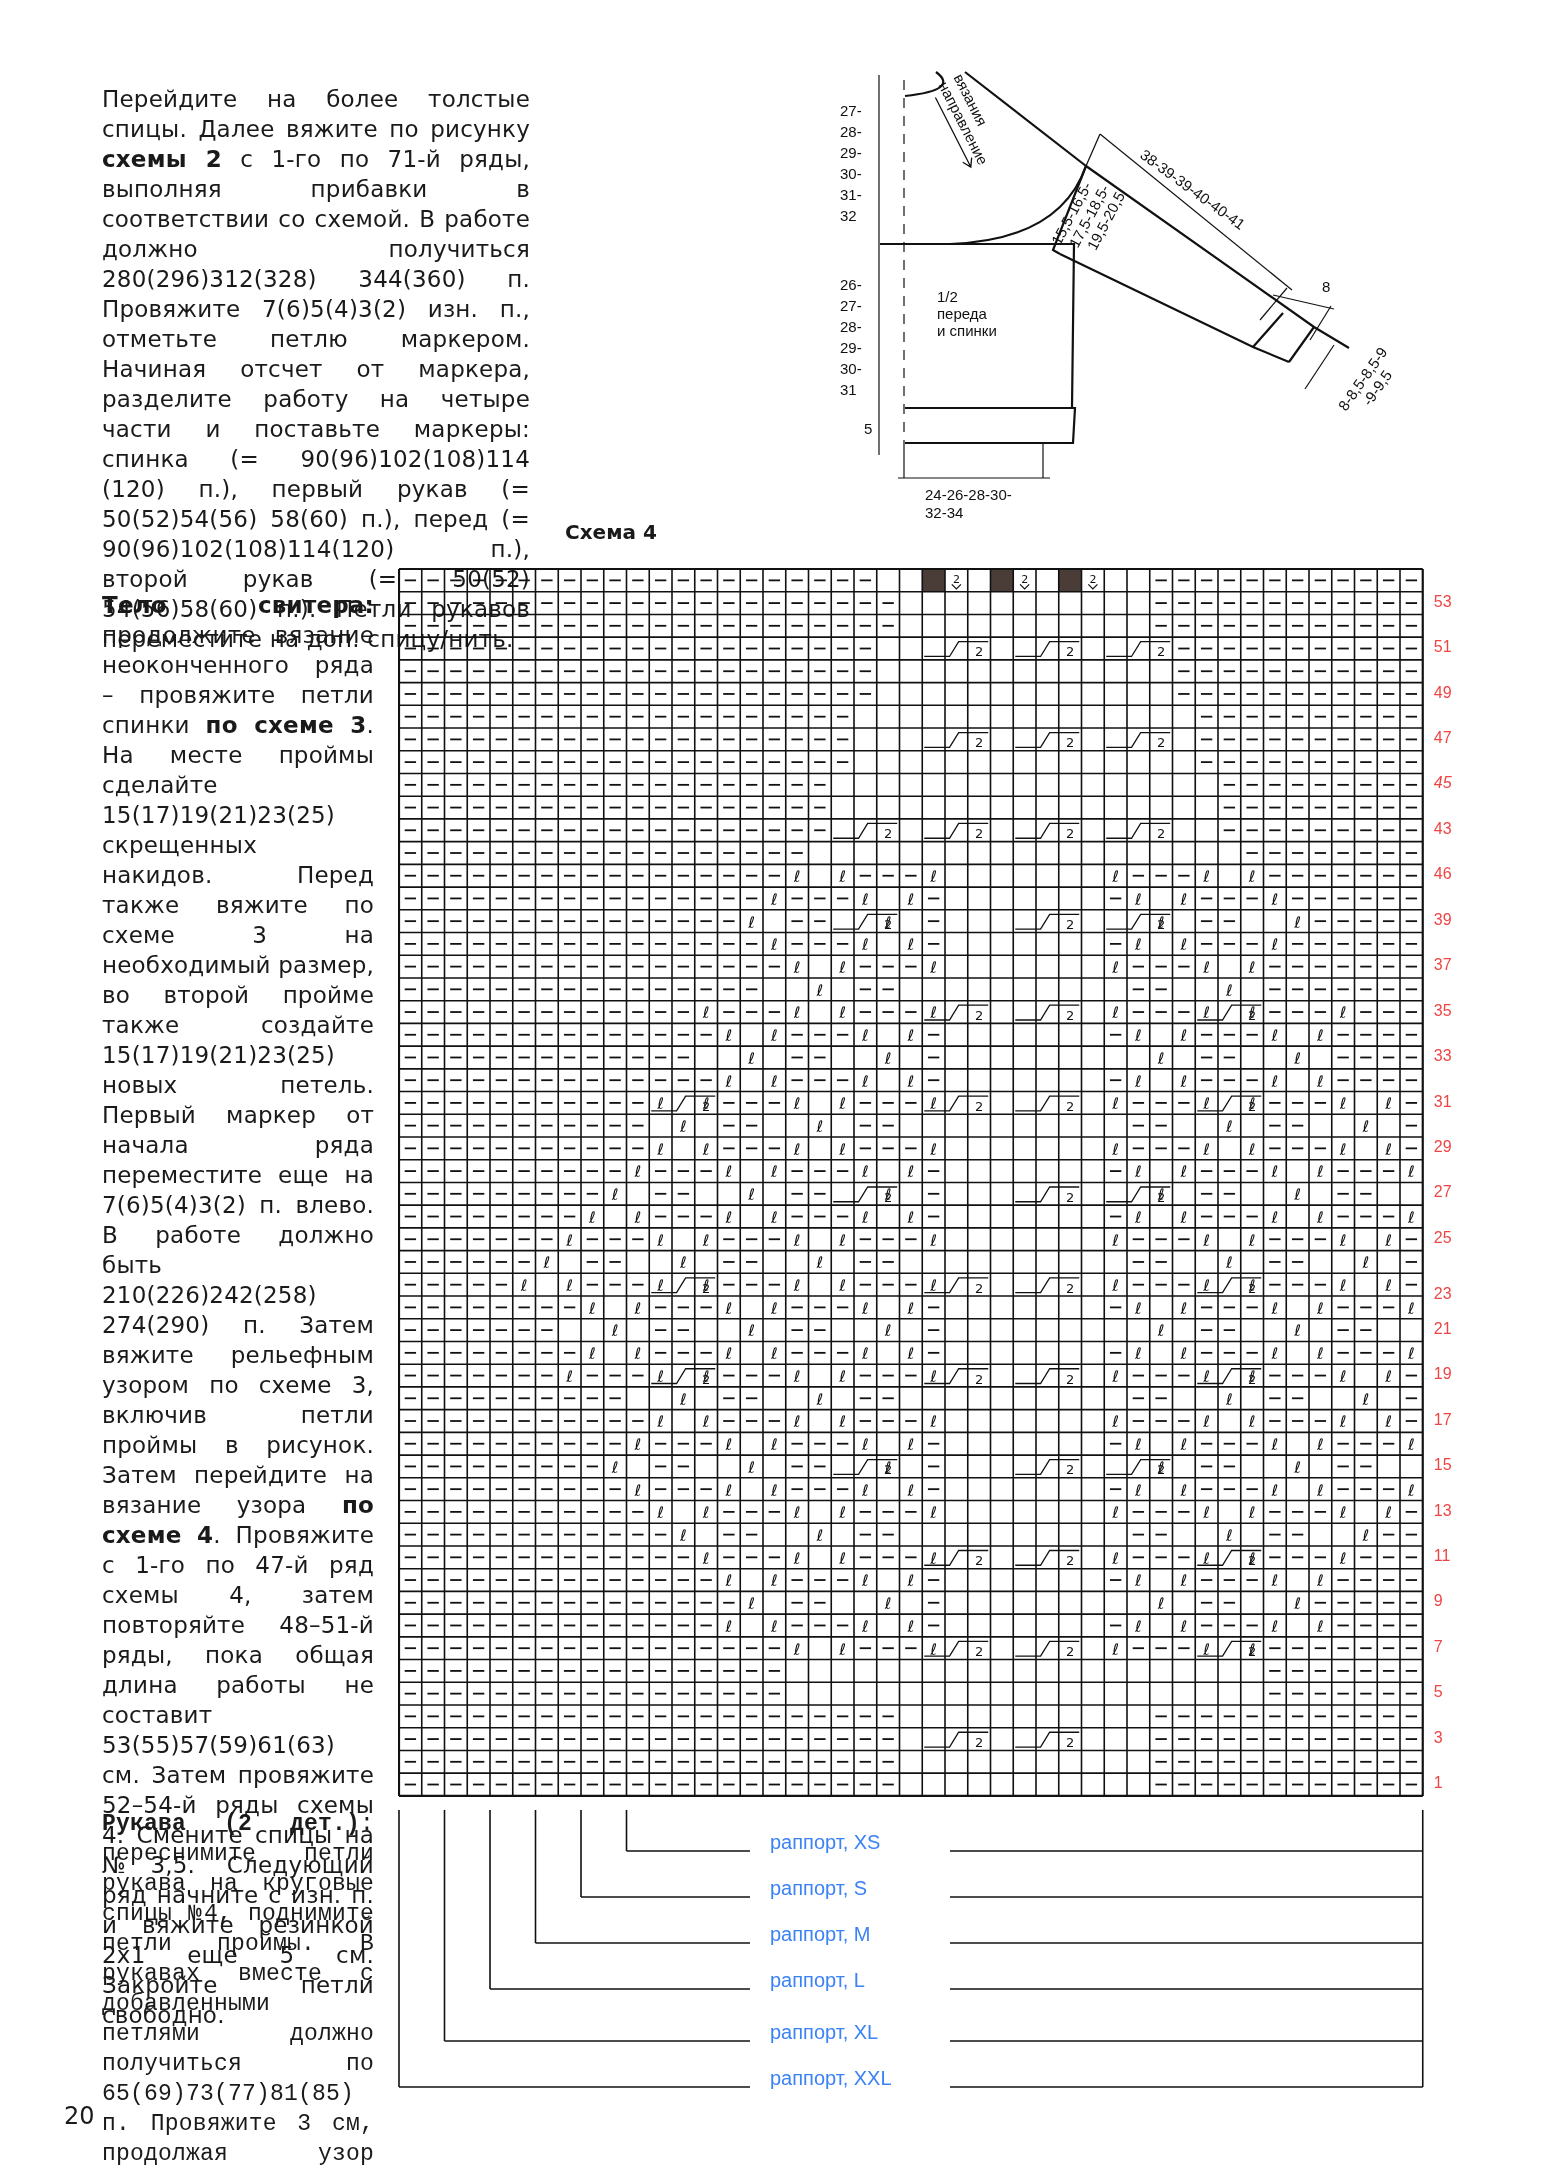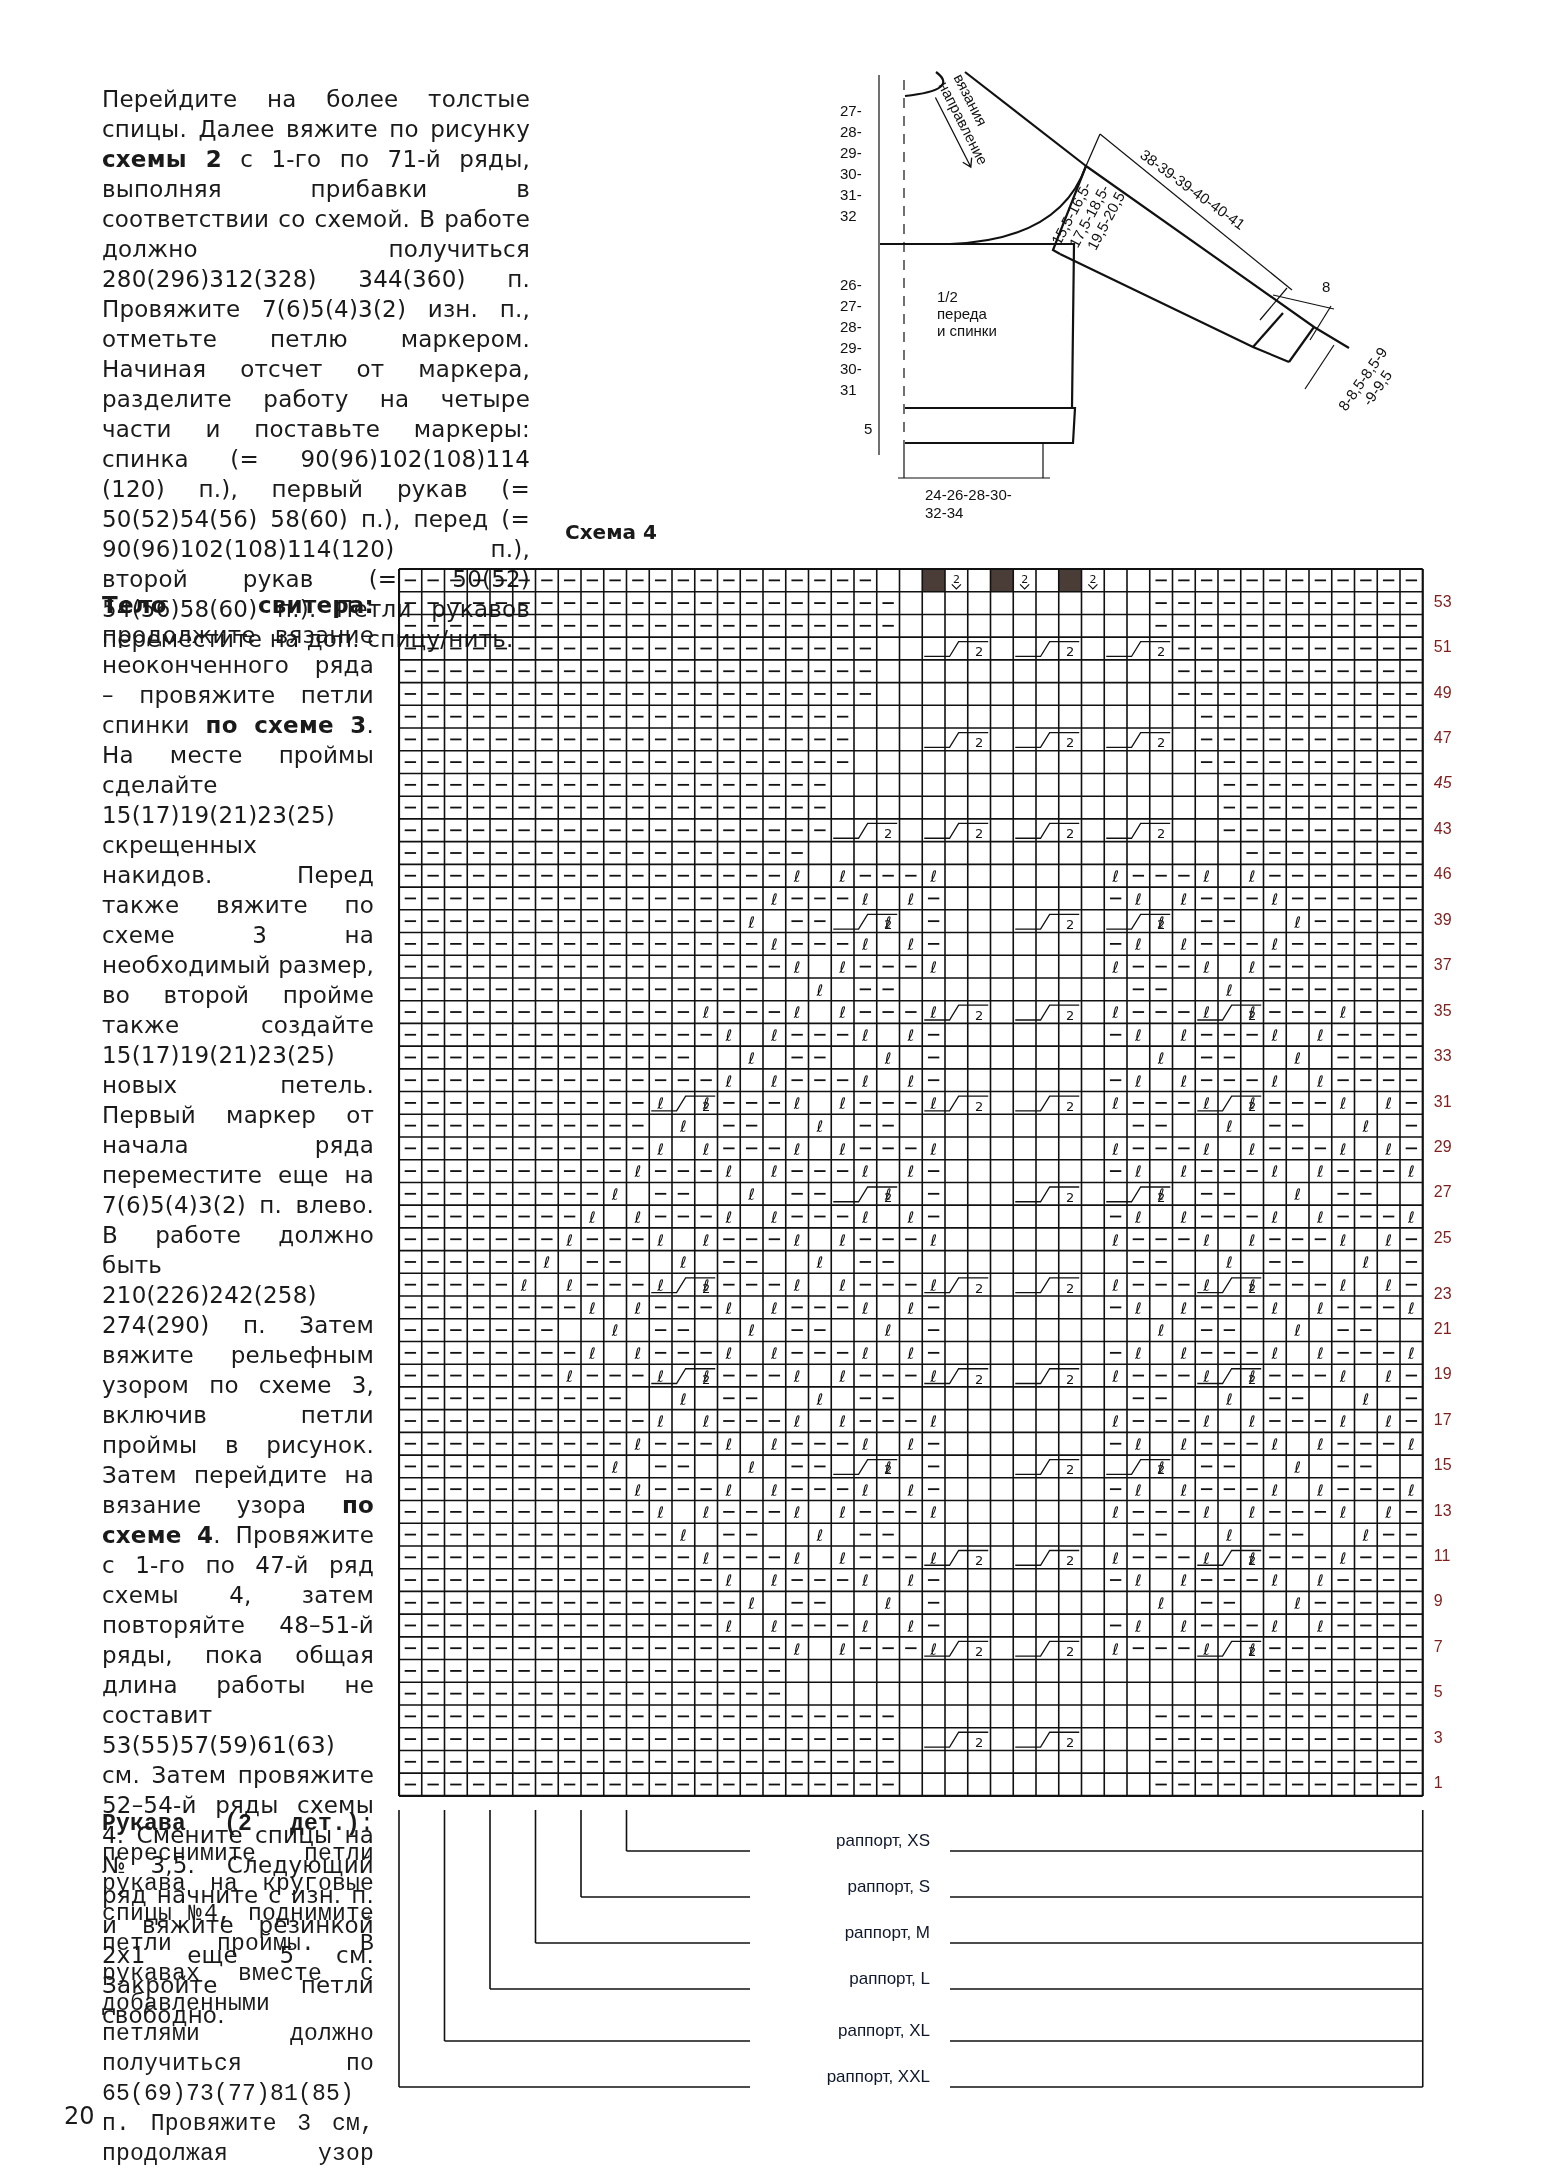--- a/index.html
+++ b/index.html
@@ -10,23 +10,23 @@
   #para1 { top:84px; width:428px; }
   #para2 { top:590px; width:272px; }
   #para3 { top:1809px; width:272px;font-family:Liberation Mono, monospace; }
   .page-num { position:absolute; left:64px; top:2102px; font-size:24px; }
   .chart-title { position:absolute; left:565px; top:520px; font-size:20px; font-weight:bold; }
   .schematic { position:absolute; left:820px; top:70px; width:620px; height:460px; }
   .schematic text { font-family:"Liberation Sans", sans-serif; fill:#111; }
   #chart { position:absolute; left:398px; top:568px; }
   .grid { position:absolute; left:0; top:0; }
   .rownums { position:absolute; left:1032px; top:0; width:40px; }
-  .rownum { position:absolute; font-family:"Liberation Sans", sans-serif; font-size:16px; color:#7f1d1d; }
+  .rownum { position:absolute; font-family:"Liberation Sans", sans-serif; font-size:16px; color:#ef4444; }
   .legend { position:absolute; left:398px; top:1810px; }
-  .legend-label { position:absolute; font-family:"Liberation Sans", sans-serif; font-size:17px; color:#0f172a; width:160px; text-align:right; }
+  .legend-label { position:absolute; font-family:"Liberation Sans", sans-serif; font-size:20px; color:#3b82f6; width:160px; text-align:left; }
 </style>
 </head>
 <body>
 
 <div class="col-text" id="para1"><span>Перейдите на более толстые спицы. Далее вяжите по рисунку </span><b>схемы 2</b><span> с 1-го по 71-й ряды, выполняя прибавки в соответствии со схемой. В работе должно получиться 280(296)312(328) 344(360) п. Провяжите 7(6)5(4)3(2) изн. п., отметьте петлю маркером. Начиная отсчет от маркера, разделите работу на четыре части и поставьте маркеры: спинка (= 90(96)102(108)114 (120) п.), первый рукав (= 50(52)54(56) 58(60) п.), перед (= 90(96)102(108)114(120) п.), второй рукав (= 50(52) 54(56)58(60) п.). Петли рукавов переместите на доп. спицу/нить.</span></div>
 <div class="col-text" id="para2"><b>Тело свитера:</b><span> продолжите вязание неоконченного ряда – провяжите петли спинки </span><b>по схеме 3</b><span>. На месте проймы сделайте 15(17)19(21)23(25) скрещенных накидов. Перед также вяжите по схеме 3 на необходимый размер, во второй пройме также создайте 15(17)19(21)23(25) новых петель. Первый маркер от начала ряда переместите еще на 7(6)5(4)3(2) п. влево. В работе должно быть 210(226)242(258) 274(290) п. Затем вяжите рельефным узором по схеме 3, включив петли проймы в рисунок. Затем перейдите на вязание узора </span><b>по схеме 4</b><span>. Провяжите с 1-го по 47-й ряд схемы 4, затем повторяйте 48–51-й ряды, пока общая длина работы не составит 53(55)57(59)61(63) см. Затем провяжите 52–54-й ряды схемы 4. Смените спицы на №3,5. Следующий ряд начните с изн. п. и вяжите резинкой 2x1 еще 5 см. Закройте петли свободно.</span></div>
 <div class="col-text" id="para3"><b>Рукава (2 дет.)</b><span>: переснимите петли рукава на круговые спицы №4, поднимите петли проймы. В рукавах вместе с добавленными петлями должно получиться по 65(69)73(77)81(85) п. Провяжите 3 см, продолжая узор схемы 3. Провяжите без убавок</span></div>
 <div class="page-num">20</div>
 
 <svg class="schematic" viewBox="820 70 620 460" width="620" height="460">

